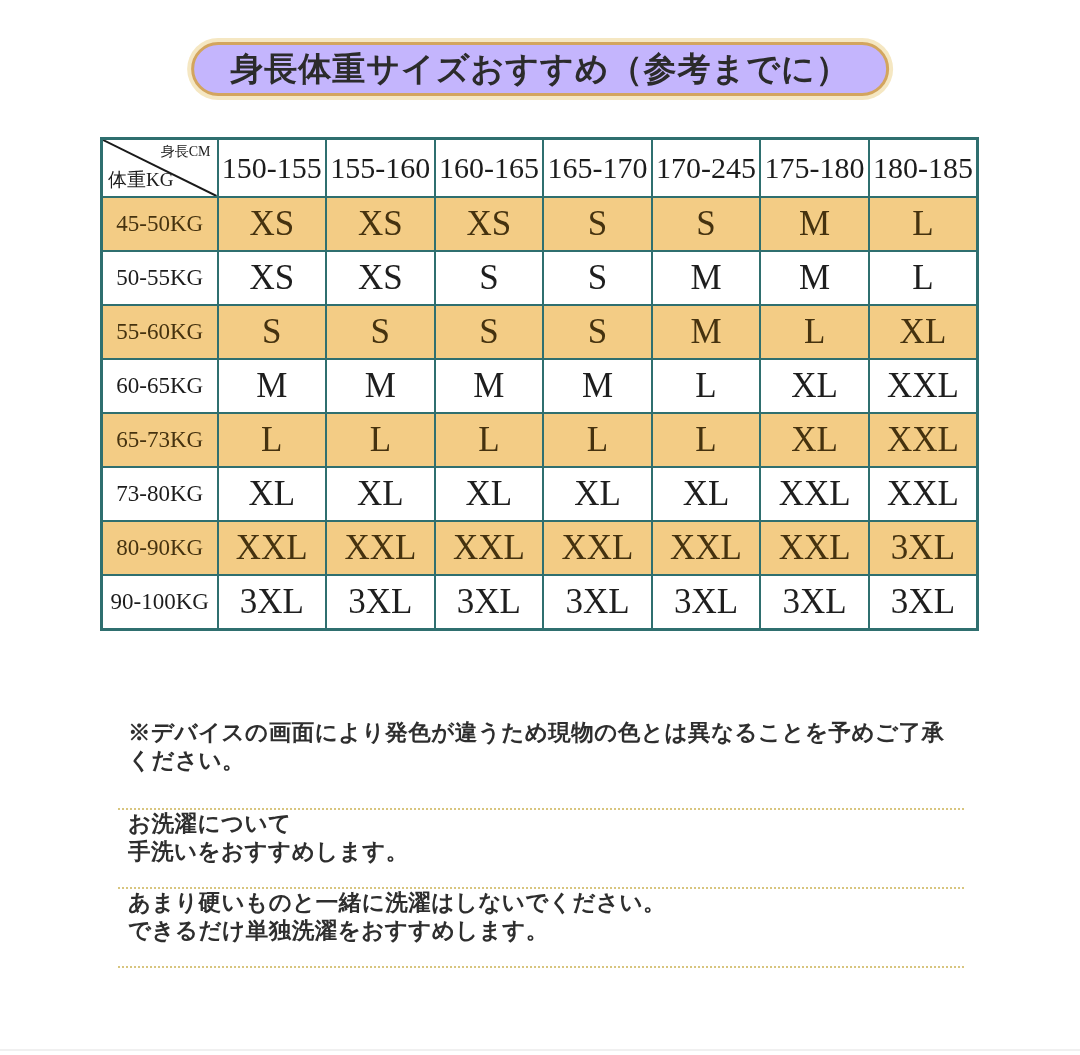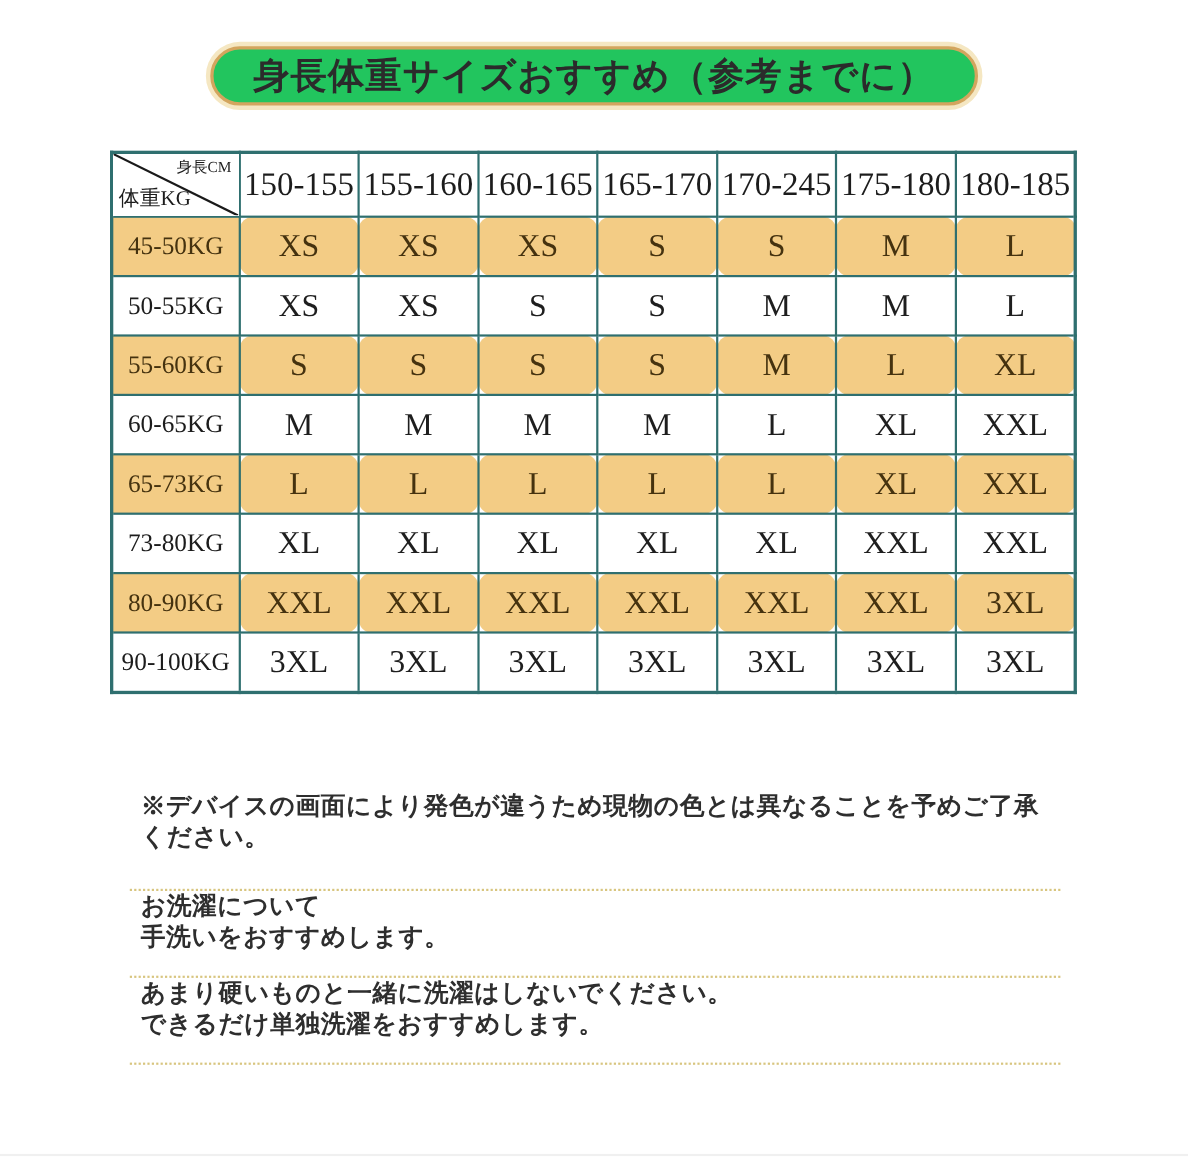--- a/index.html
+++ b/index.html
@@ -18,21 +18,21 @@
     top: 42px;
     left: 50%;
     transform: translateX(-50%);
     height: 48px;
     padding: 0 36px;
     display: flex;
     align-items: center;
     border: 3px solid #d3a55e;
     box-shadow: 0 0 0 4px #f5e7c2;
     border-radius: 30px;
-    background: #22c55e;
+    background: #c4b5fd;
     white-space: nowrap;
   }
   .title-pill span {
     font-family: "Liberation Serif", serif;
     font-size: 33px;
     font-weight: bold;
     color: #2b2b2b;
     letter-spacing: 1px;
   }
 
@@ -62,23 +62,22 @@
     font-weight: normal;
     color: #1c1c1c;
   }
   .weight-label {
     font-size: 23px;
     font-weight: normal;
     color: #1c1c1c;
     margin-top: 16px;
   }
   .size-cell {
-    font-size: 29px;
+    font-size: 35px;
     color: #1e1e1e;
-    border-radius: 12px;
   }
   tr.hl th, tr.hl td { background: #f3cc85; }
   tr.hl .size-cell, tr.hl .weight-label { color: #45320f; }
 
   
   th.corner {
     position: relative;
     overflow: hidden;
   }
   th.corner svg { position: absolute; inset: 0; width: 100%; height: 100%; display: block; }

